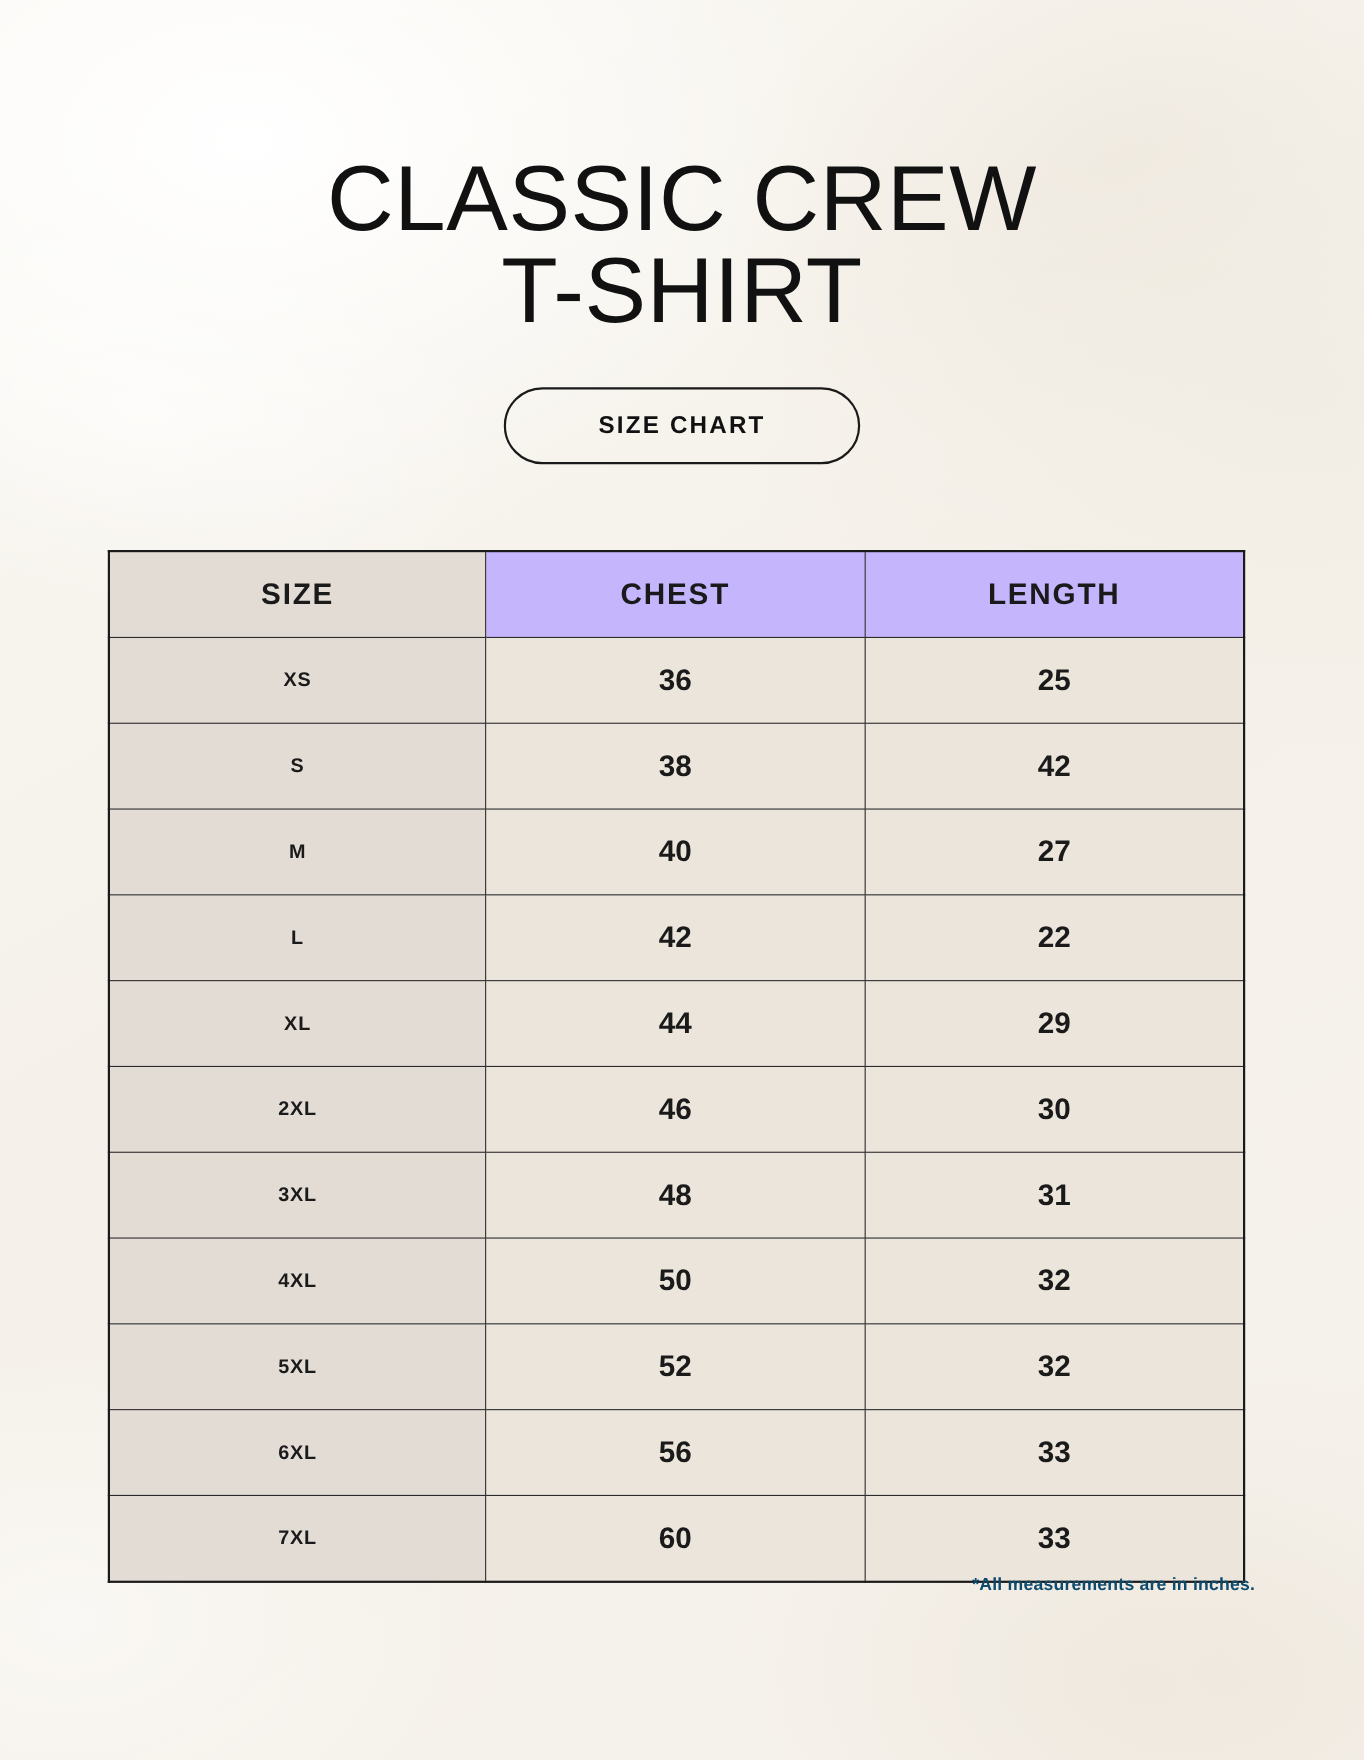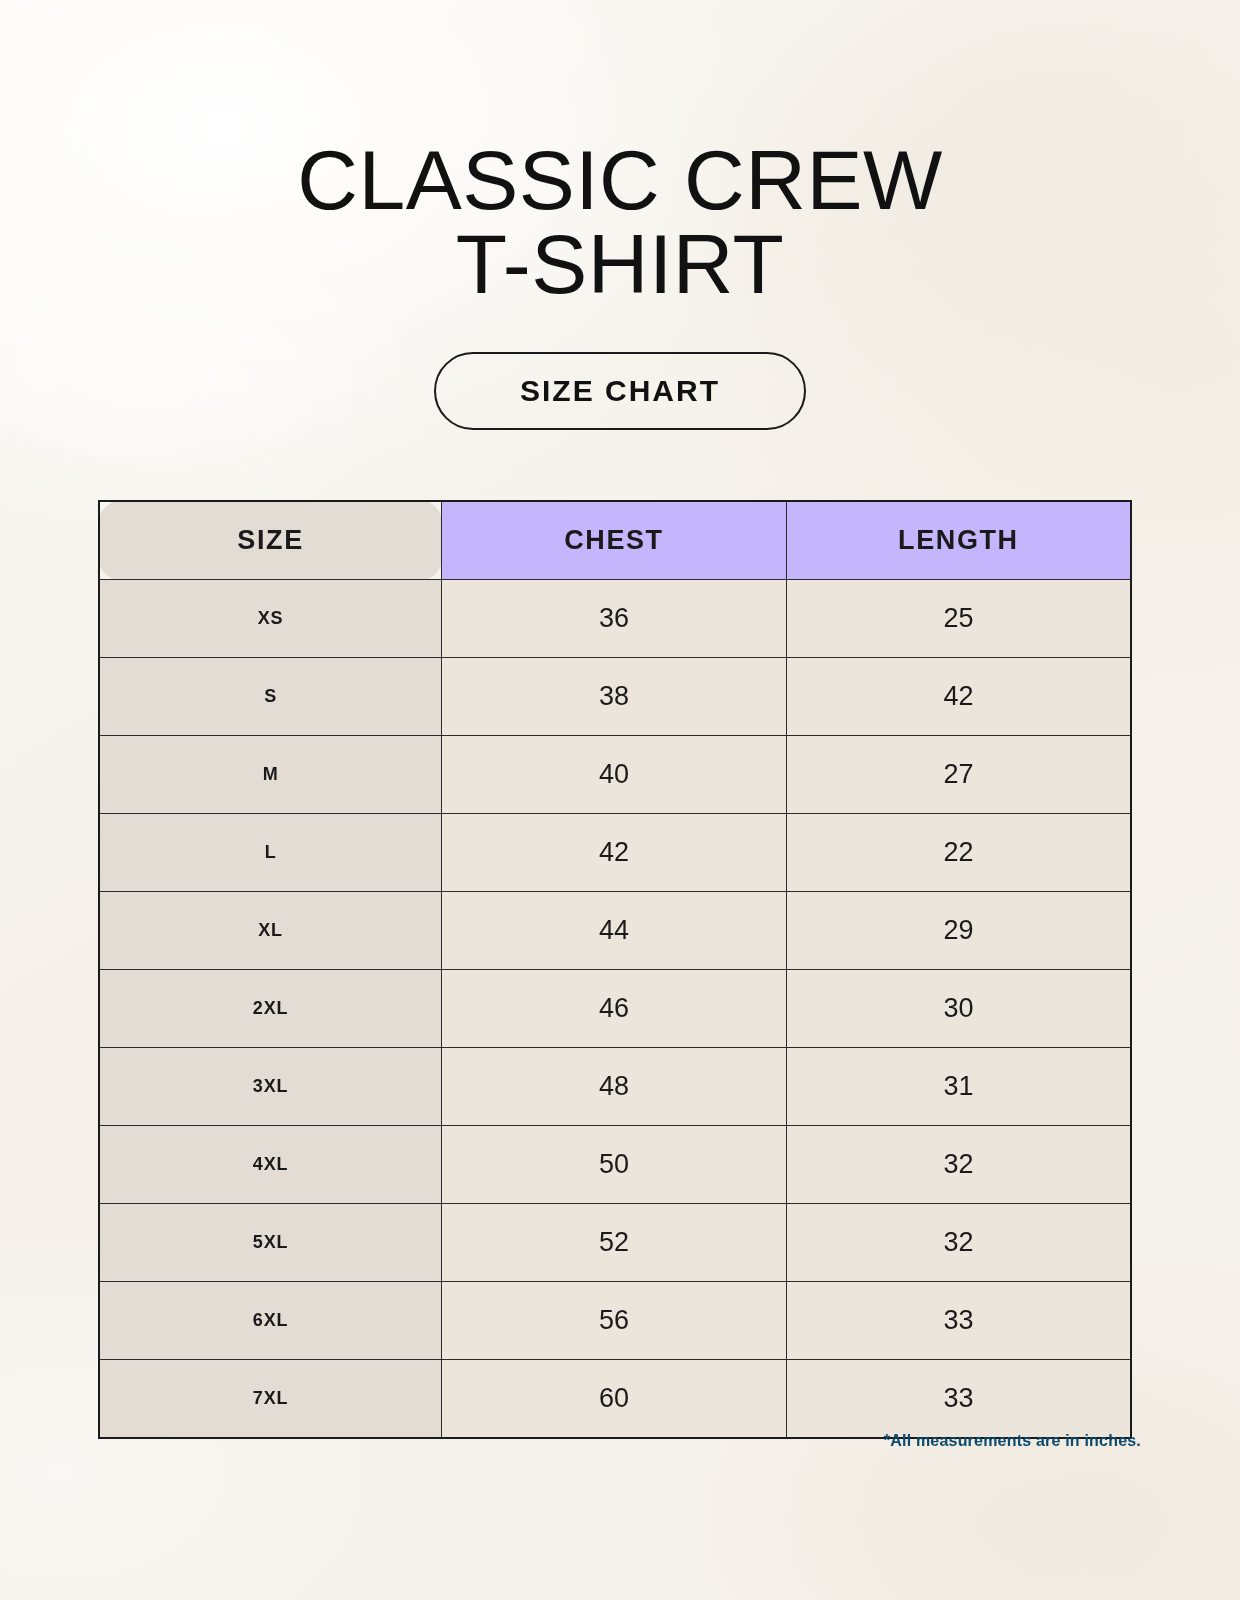--- a/index.html
+++ b/index.html
@@ -79,21 +79,21 @@
     top: 352px;
     left: 0;
     width: 100%;
     display: flex;
     justify-content: center;
   }
   .badge {
     border: 2px solid #1a1a1a;
     border-radius: 44px;
     padding: 20px 84px;
-    font-size: 30px;
+    font-size: 22px;
     letter-spacing: 2px;
     font-weight: 700;
     color: #111111;
     background: transparent;
   }
 
   .table-wrap {
     position: absolute;
     top: 500px;
     left: 98px;
@@ -117,34 +117,34 @@
   table.size-table col.c-chest { width: 33.4%; }
   table.size-table col.c-length { width: 33.4%; }
 
   thead th {
     font-size: 27px;
     font-weight: 700;
     letter-spacing: 1.6px;
     color: #1a1a1a;
     height: 82px;
   }
-  thead th.h-size { background: #e3dcd5; border-radius: 21px; }
+  thead th.h-size { background: #e3dcd5; }
   thead th.h-chest,
   thead th.h-length { background: #c4b5fd; }
 
   tbody td.col-size {
     background: #e3dcd5;
     font-weight: 700;
     font-size: 18px;
     letter-spacing: 0.8px;
     color: #1a1a1a;
   }
   tbody td.col-val {
     background: #ece5dc;
-    font-weight: 400;
+    font-weight: 700;
     font-size: 27px;
     color: #1a1a1a;
   }
 
   .footnote {
     position: absolute;
     top: 1432px;
     right: 99px;
     font-size: 16px;
     color: #0c4a6e;

